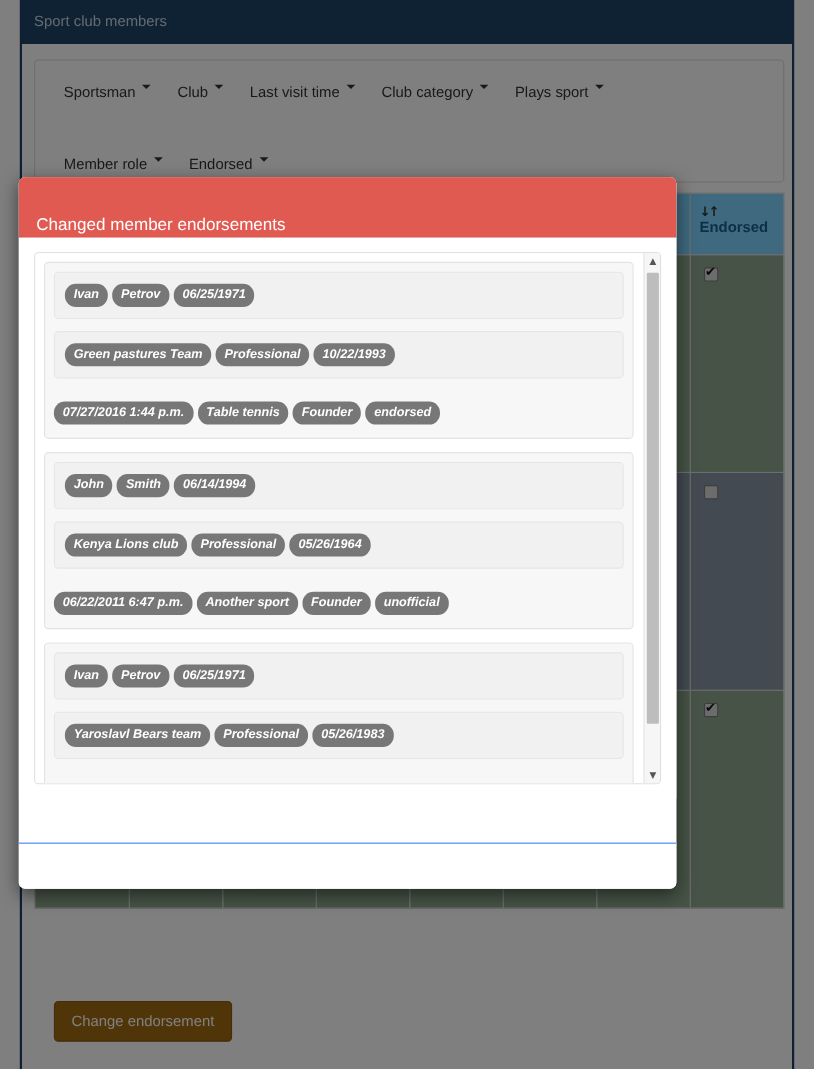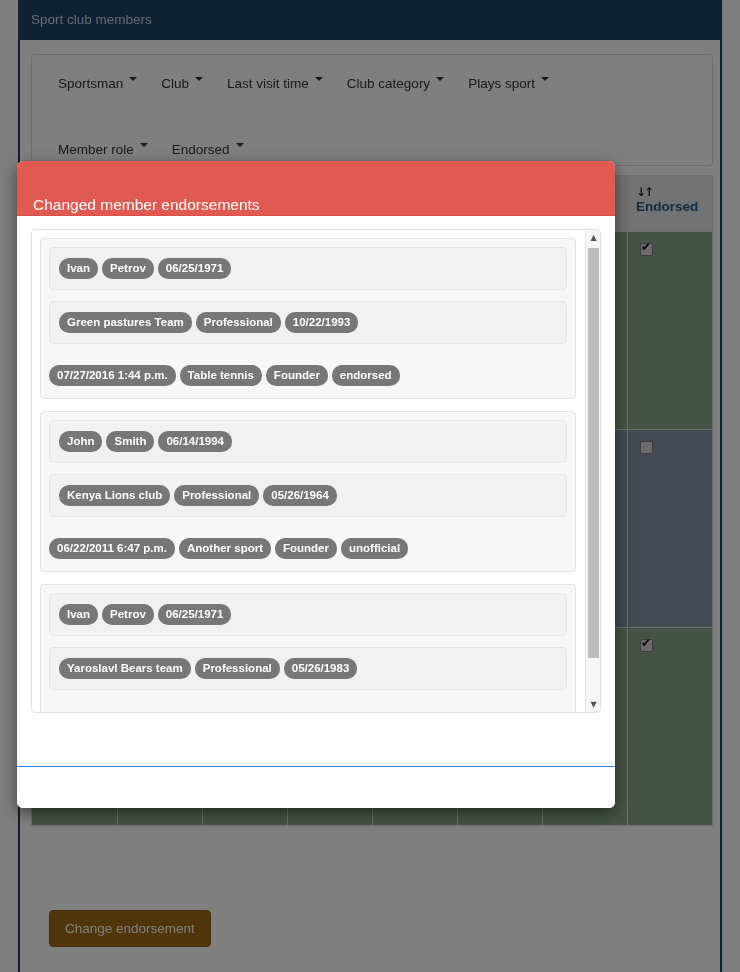--- a/index.html
+++ b/index.html
@@ -103,21 +103,21 @@
   }
   .data-table col.c-btn   { width: 86px; }
   .data-table col.c-std   { width: 85px; }
   .data-table th {
     border: 1px solid #dddddd;
     padding: 8px 8px;
     text-align: left;
     vertical-align: top;
     font-weight: bold;
     color: #1c5d91;
-    background: #e5e5e5;
+    background: #7dd3fc;
     word-wrap: break-word;
     overflow-wrap: break-word;
     height: 56px;
   }
   .data-table td {
     border: 1px solid #dddddd;
     padding: 8px 8px;
     vertical-align: top;
     height: 198px;
     word-wrap: break-word;
@@ -255,20 +255,21 @@
     border-radius: 4px;
     padding: 8px 8px 10px 8px;
     margin-bottom: 12px;
   }
   .sub-panel {
     background: #f1f1f1;
     border: 1px solid #e6e6e6;
     border-radius: 4px;
     padding: 10px 9px;
     margin-bottom: 11px;
+    font-style: italic;
   }
   .sub-panel.bare {
     background: transparent;
     border: none;
     padding: 10px 0 2px 0;
     margin-bottom: 0;
   }
   .badges { display: flex; flex-wrap: wrap; gap: 4px; align-items: center; }
   .badge {
     display: inline-block;

